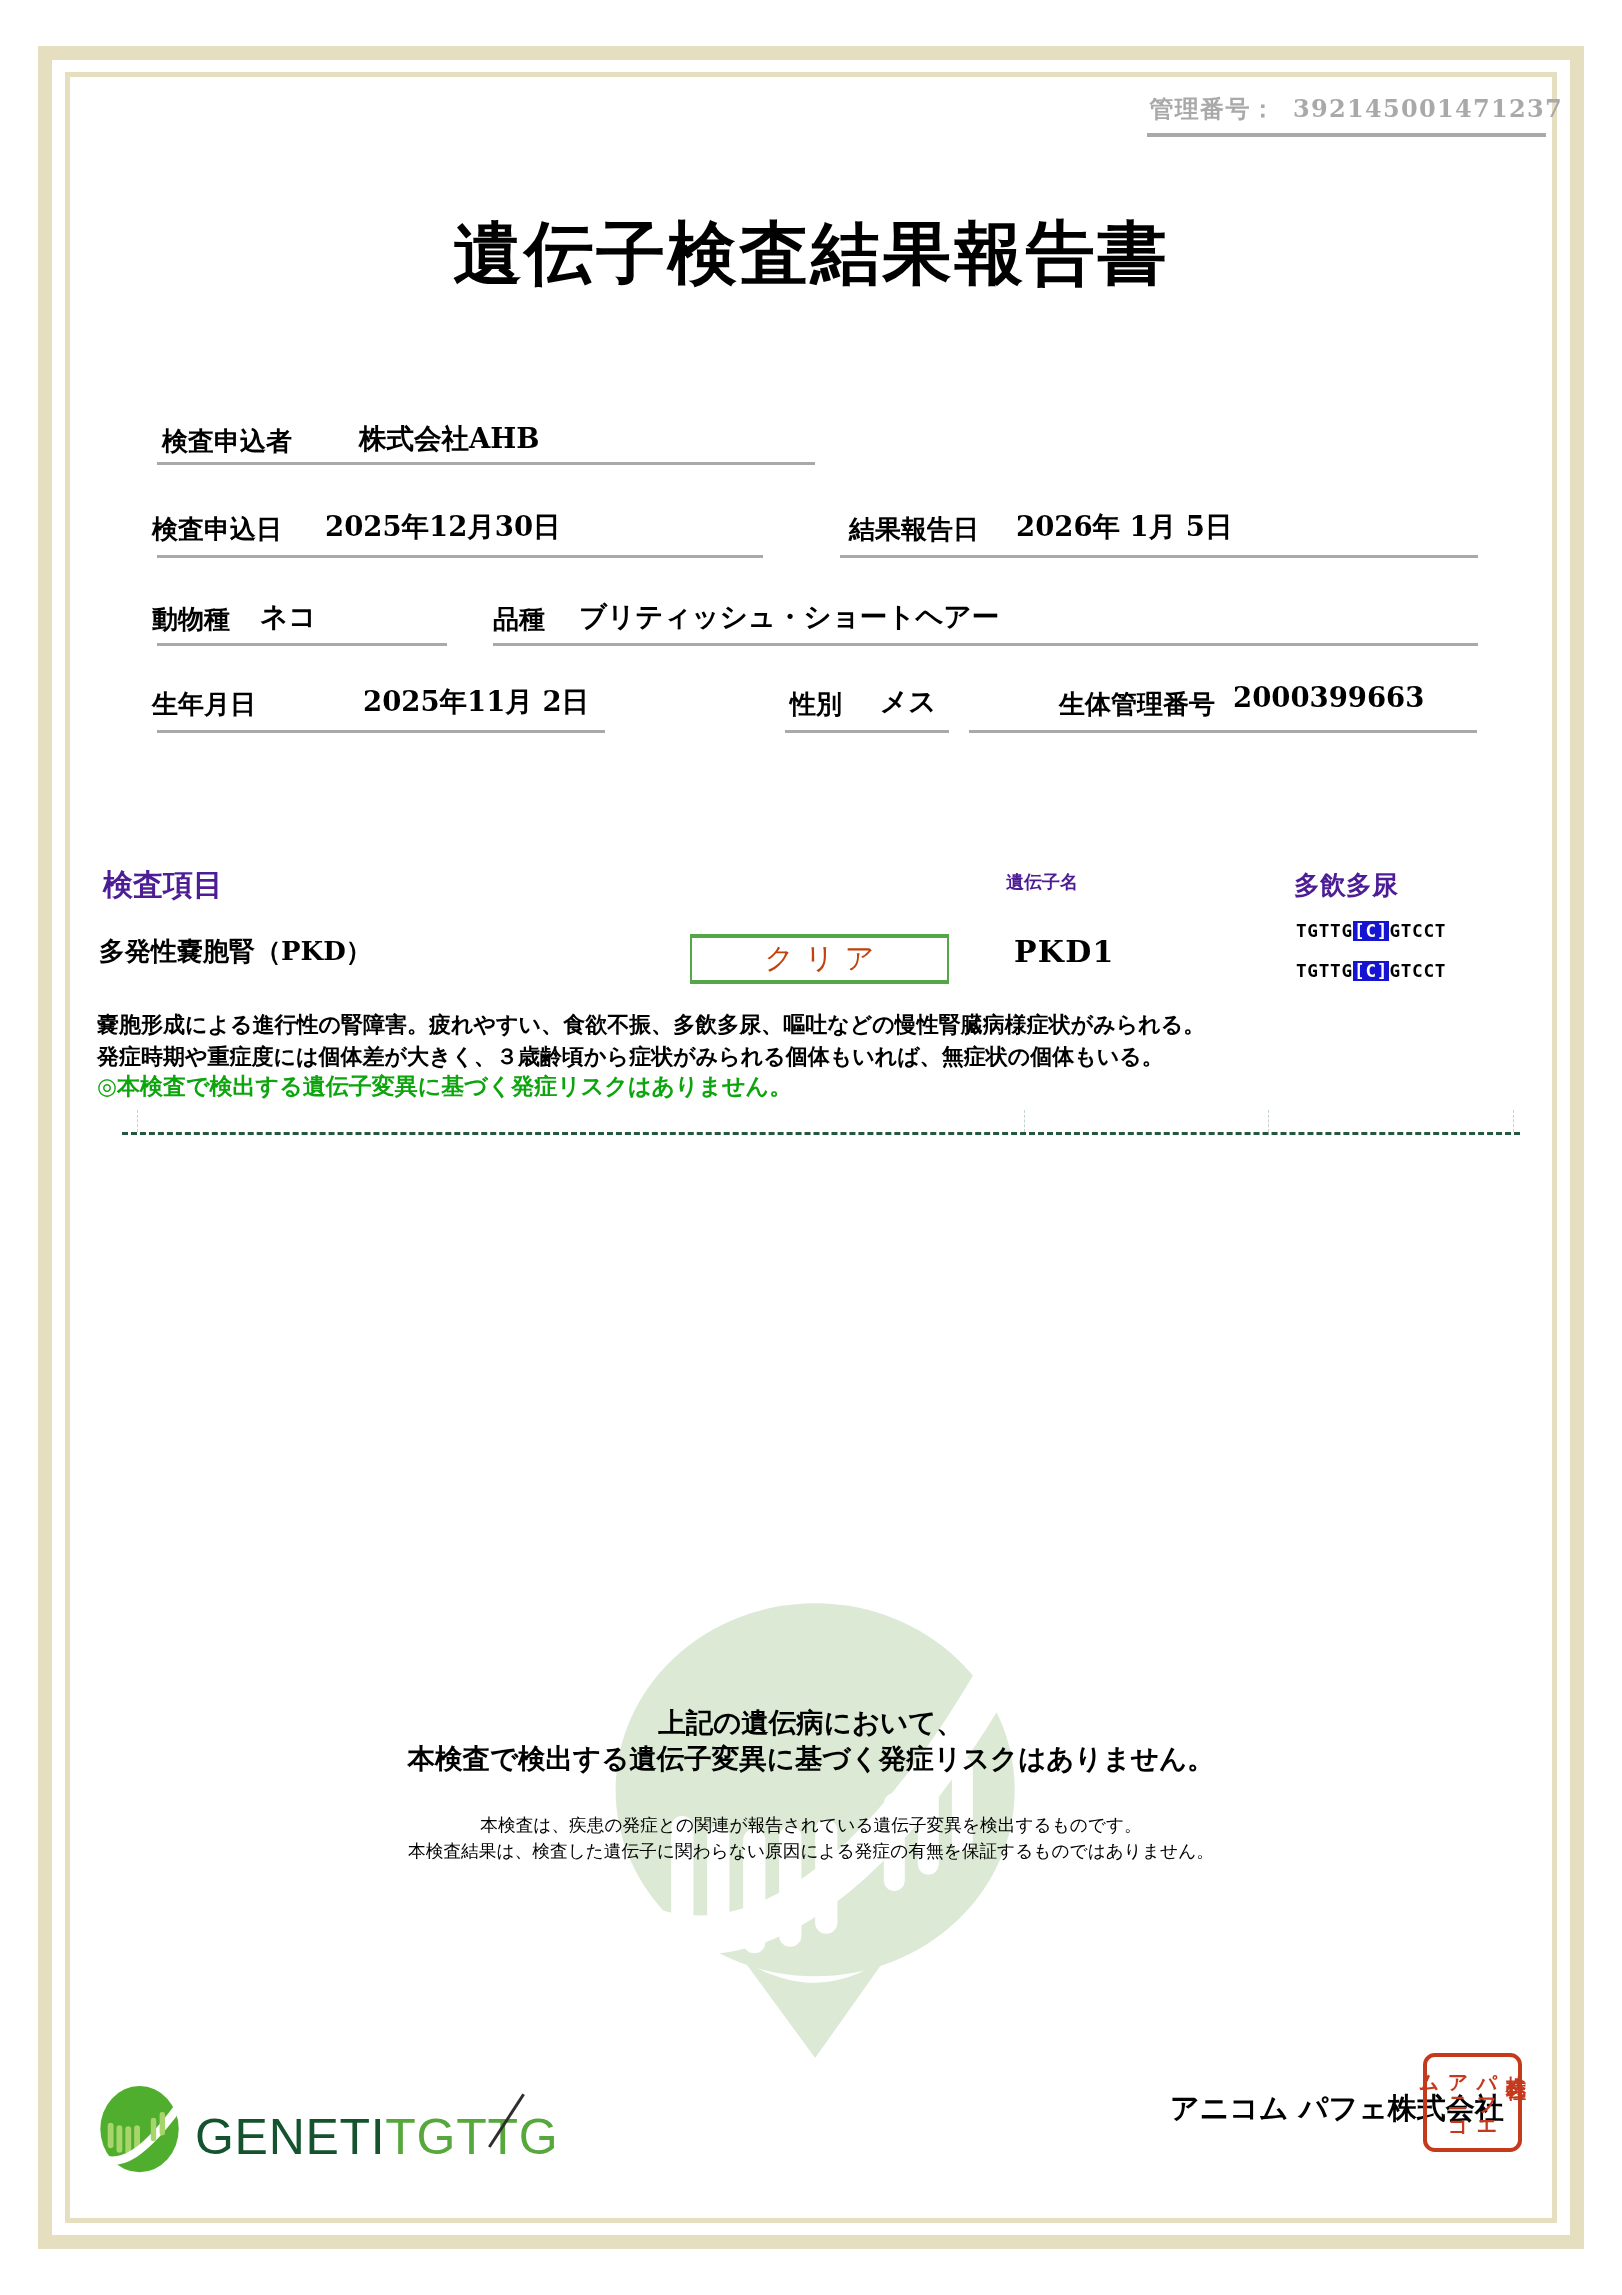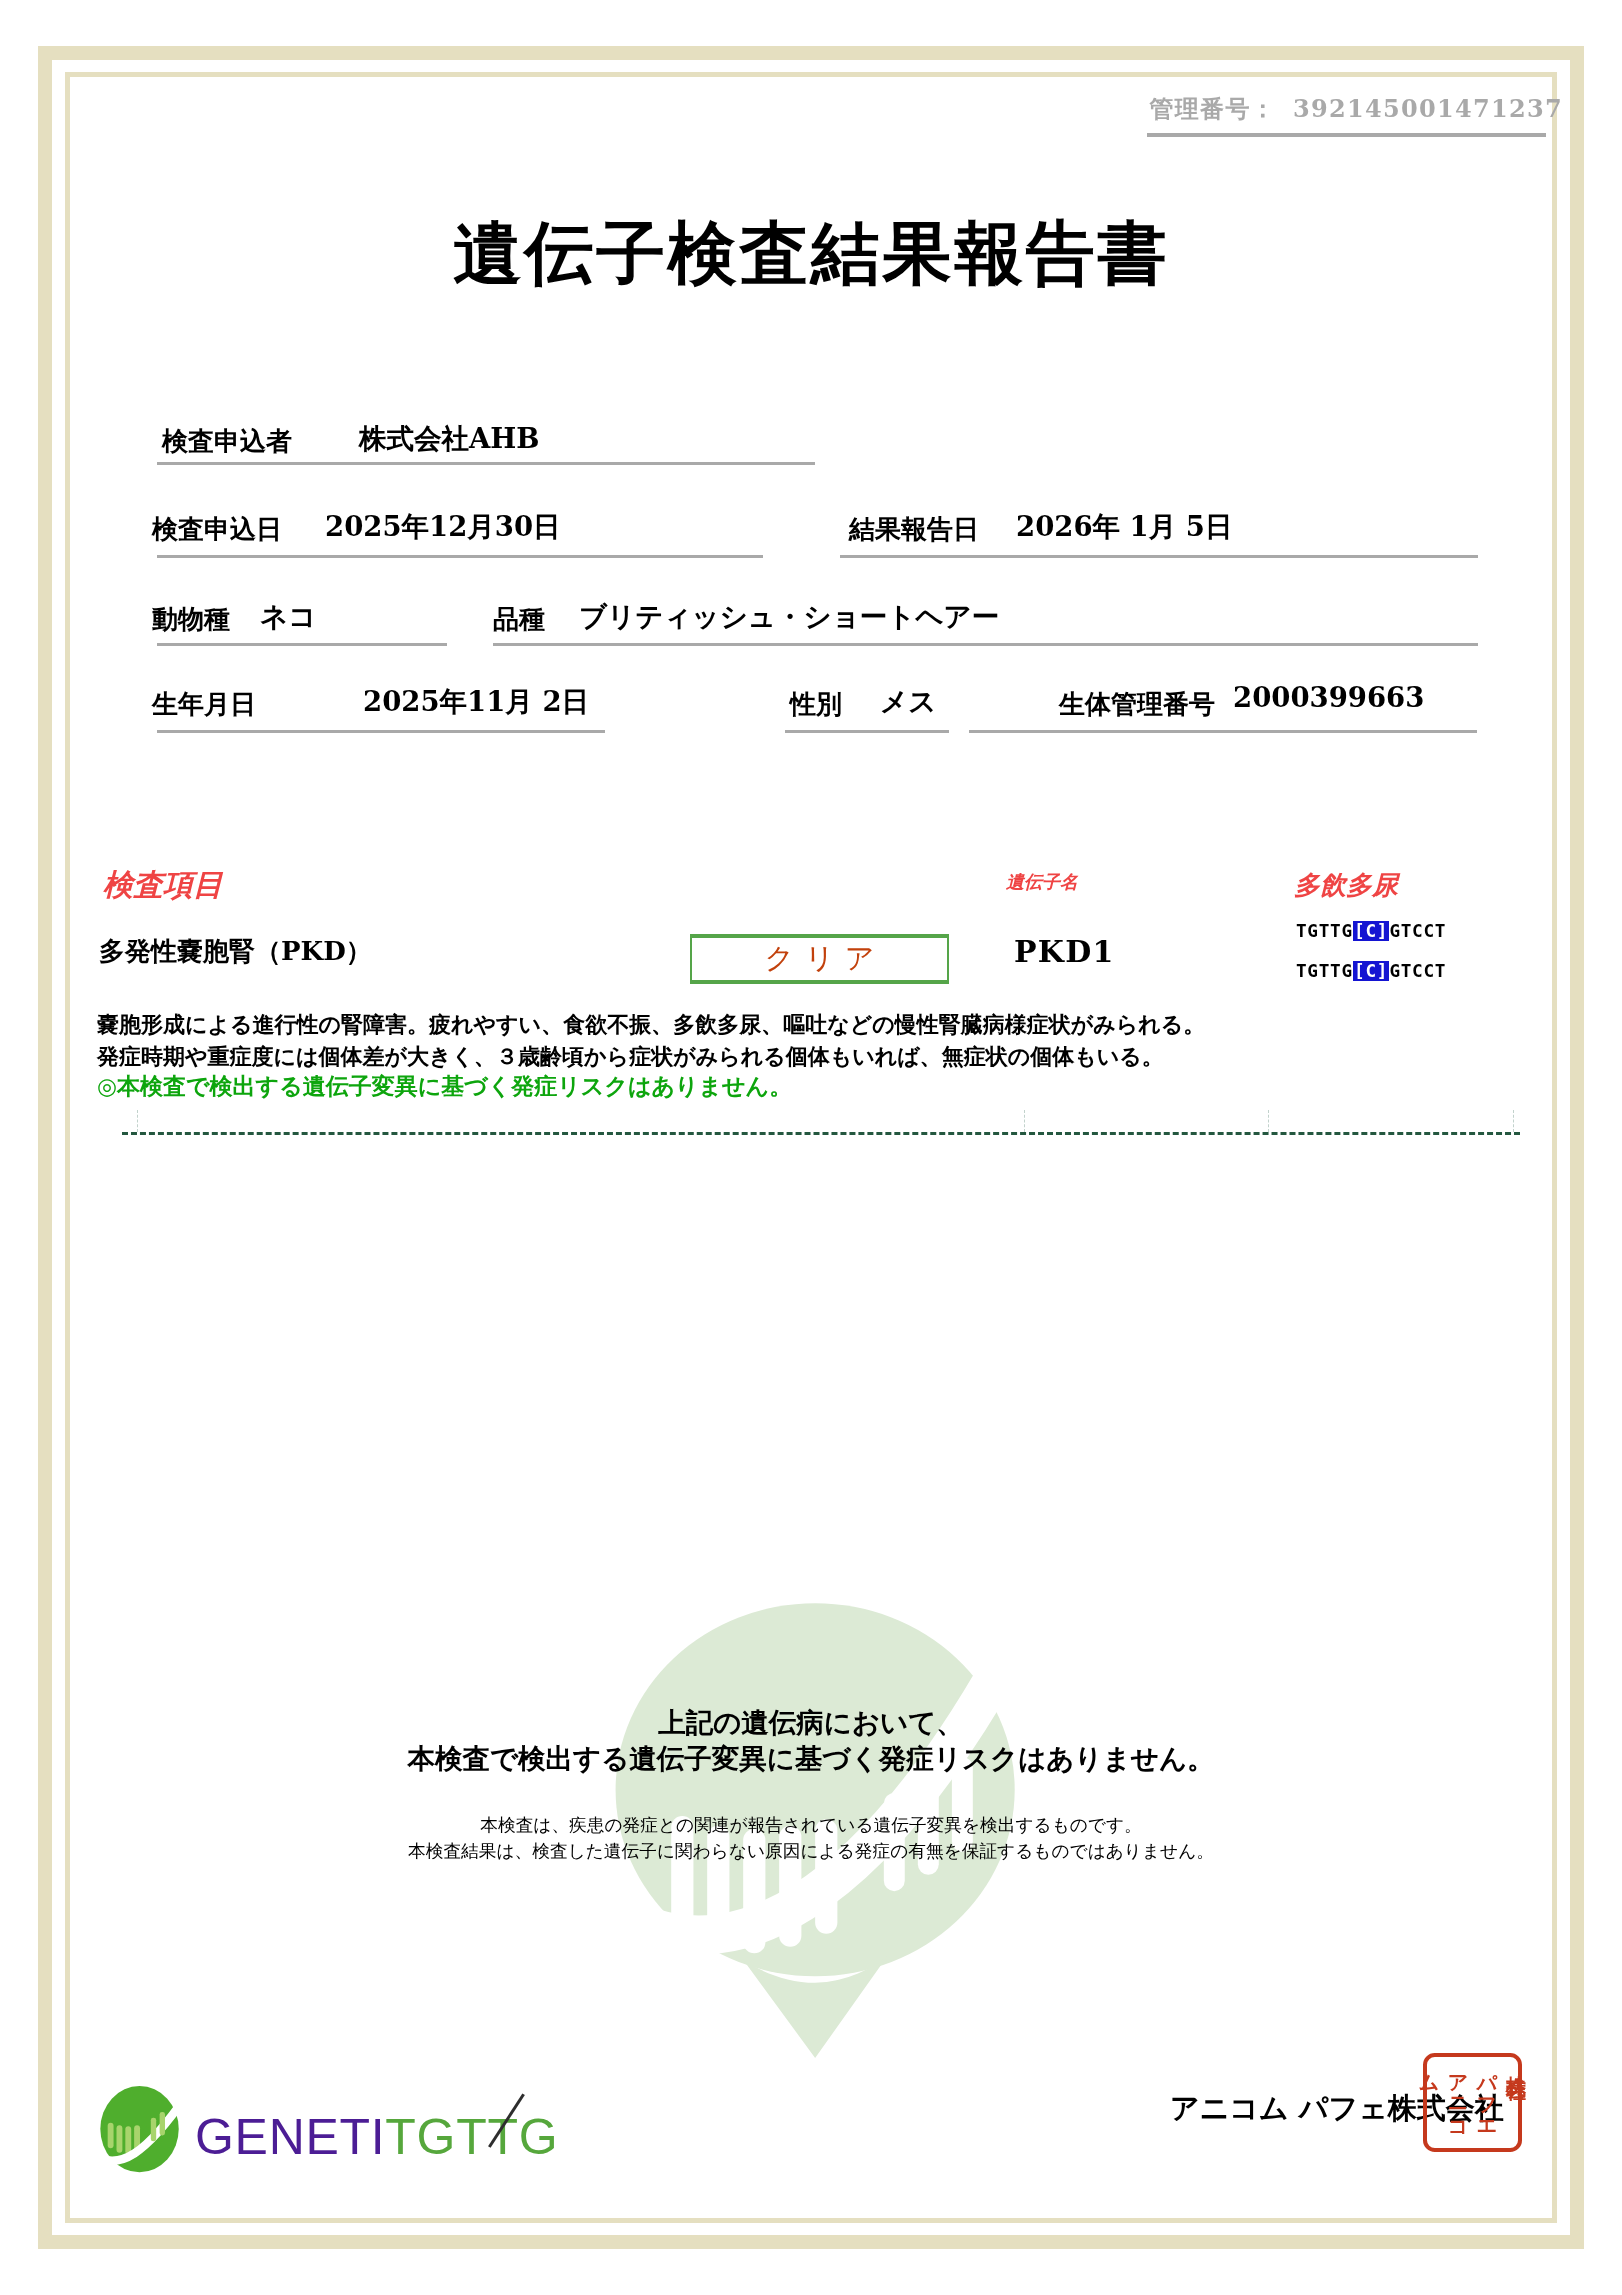--- a/index.html
+++ b/index.html
@@ -30,21 +30,21 @@
   #rule-species{left:157px;top:643px;width:290px;}
   #breed-label{left:493px;top:602px;}       #breed-value{left:579px;top:599px;}
   #rule-breed{left:493px;top:643px;width:985px;}
   #birth-label{left:152px;top:687px;}      #birth-value{left:363px;top:684px;}
   #rule-birth{left:157px;top:730px;width:448px;}
   #sex-label{left:790px;top:687px;}       #sex-value{left:880px;top:684px;text-align:right;}
   #rule-sex{left:785px;top:730px;width:164px;}
   #animal-id-label{left:1059px;top:687px;} #animal-id-value{left:1233px;top:681px;}
   #rule-animal-id{left:969px;top:730px;width:508px;}
   
-  .green-header{position:absolute;color:#ef4444;font-weight:bold;white-space:nowrap;font-style:italic;}
+  .green-header{position:absolute;color:#4c1d95;font-weight:bold;white-space:nowrap;}
   #test-item-header{left:103px;top:865px;font-size:30px;}
   #gene-header{left:1006px;top:870px;font-size:18px;}
   #sequence-header{left:1294px;top:868px;font-size:26px;}
   #disease-name{position:absolute;left:99px;top:934px;font-size:26px;font-weight:bold;}
   #result-box{position:absolute;left:690px;top:934px;width:259px;height:50px;box-sizing:border-box;
     border:2.6px solid #55a549;border-top-width:4.6px;border-bottom-width:4.6px;
     display:flex;align-items:center;justify-content:center;}
   #result-box span{color:#c2410c;font-size:29px;letter-spacing:10.5px;padding-left:10.5px;}
   #gene-value{position:absolute;left:1014px;top:934px;font-size:30px;font-weight:bold;letter-spacing:1.3px;}
   .seq-line{position:absolute;left:1296px;font-family:"DejaVu Sans Mono", monospace;font-size:17.7px;font-weight:bold;letter-spacing:0.7px;white-space:nowrap;}
@@ -60,21 +60,21 @@
   #watermark{position:absolute;left:609px;top:1600px;width:409px;height:458px;}
   
   .center-line{position:absolute;left:0;width:100%;text-align:center;font-family:"DejaVu Sans", sans-serif;white-space:nowrap;}
   #summary-1{top:1705px;font-size:27.5px;font-weight:bold;}
   #summary-2{top:1741px;font-size:27.5px;font-weight:bold;}
   #note-1{top:1813px;font-size:17.7px;}
   #note-2{top:1839px;font-size:17.7px;}
   
   #footer-logo{position:absolute;left:92px;top:2081px;width:98px;height:108px;}
   #logo-text{position:absolute;left:195px;top:2108px;font-family:"Liberation Sans", sans-serif;font-size:50px;letter-spacing:0.7px;white-space:nowrap;}
-  #logo-text .geneti{color:#4c1d95;} #logo-text .check{color:#56a73c;}
+  #logo-text .geneti{color:#14532d;} #logo-text .check{color:#56a73c;}
   #logo-check{position:absolute;left:505px;top:2089px;width:2.6px;height:63px;background:#2e2e2e;transform:rotate(33deg);}
   #company-name{position:absolute;left:1170px;top:2089px;font-size:29px;font-weight:bold;white-space:nowrap;z-index:1;}
   #company-stamp{position:absolute;left:1423px;top:2053px;width:99px;height:99px;box-sizing:border-box;
     border:4.6px solid #c5391d;border-radius:11.8px;z-index:2;
     display:flex;justify-content:center;align-items:flex-start;padding-top:2.6px;}
   #company-stamp .stamp-col{writing-mode:vertical-rl;text-orientation:upright;color:#c5391d;
     font-size:20px;font-weight:bold;line-height:1.45;letter-spacing:1.3px;}
 </style>
 </head>
 <body>

